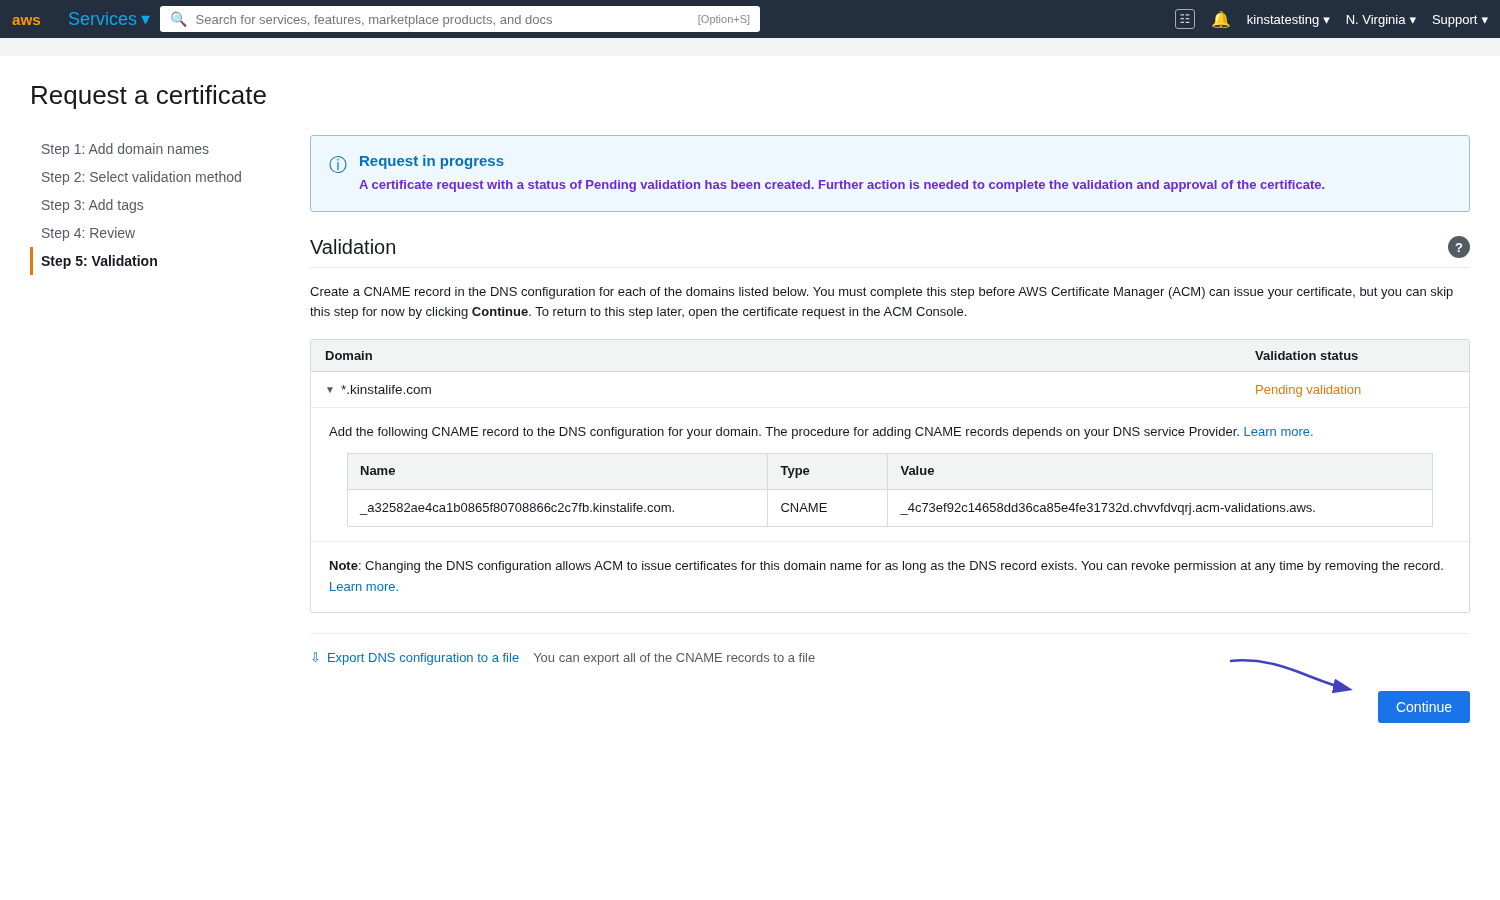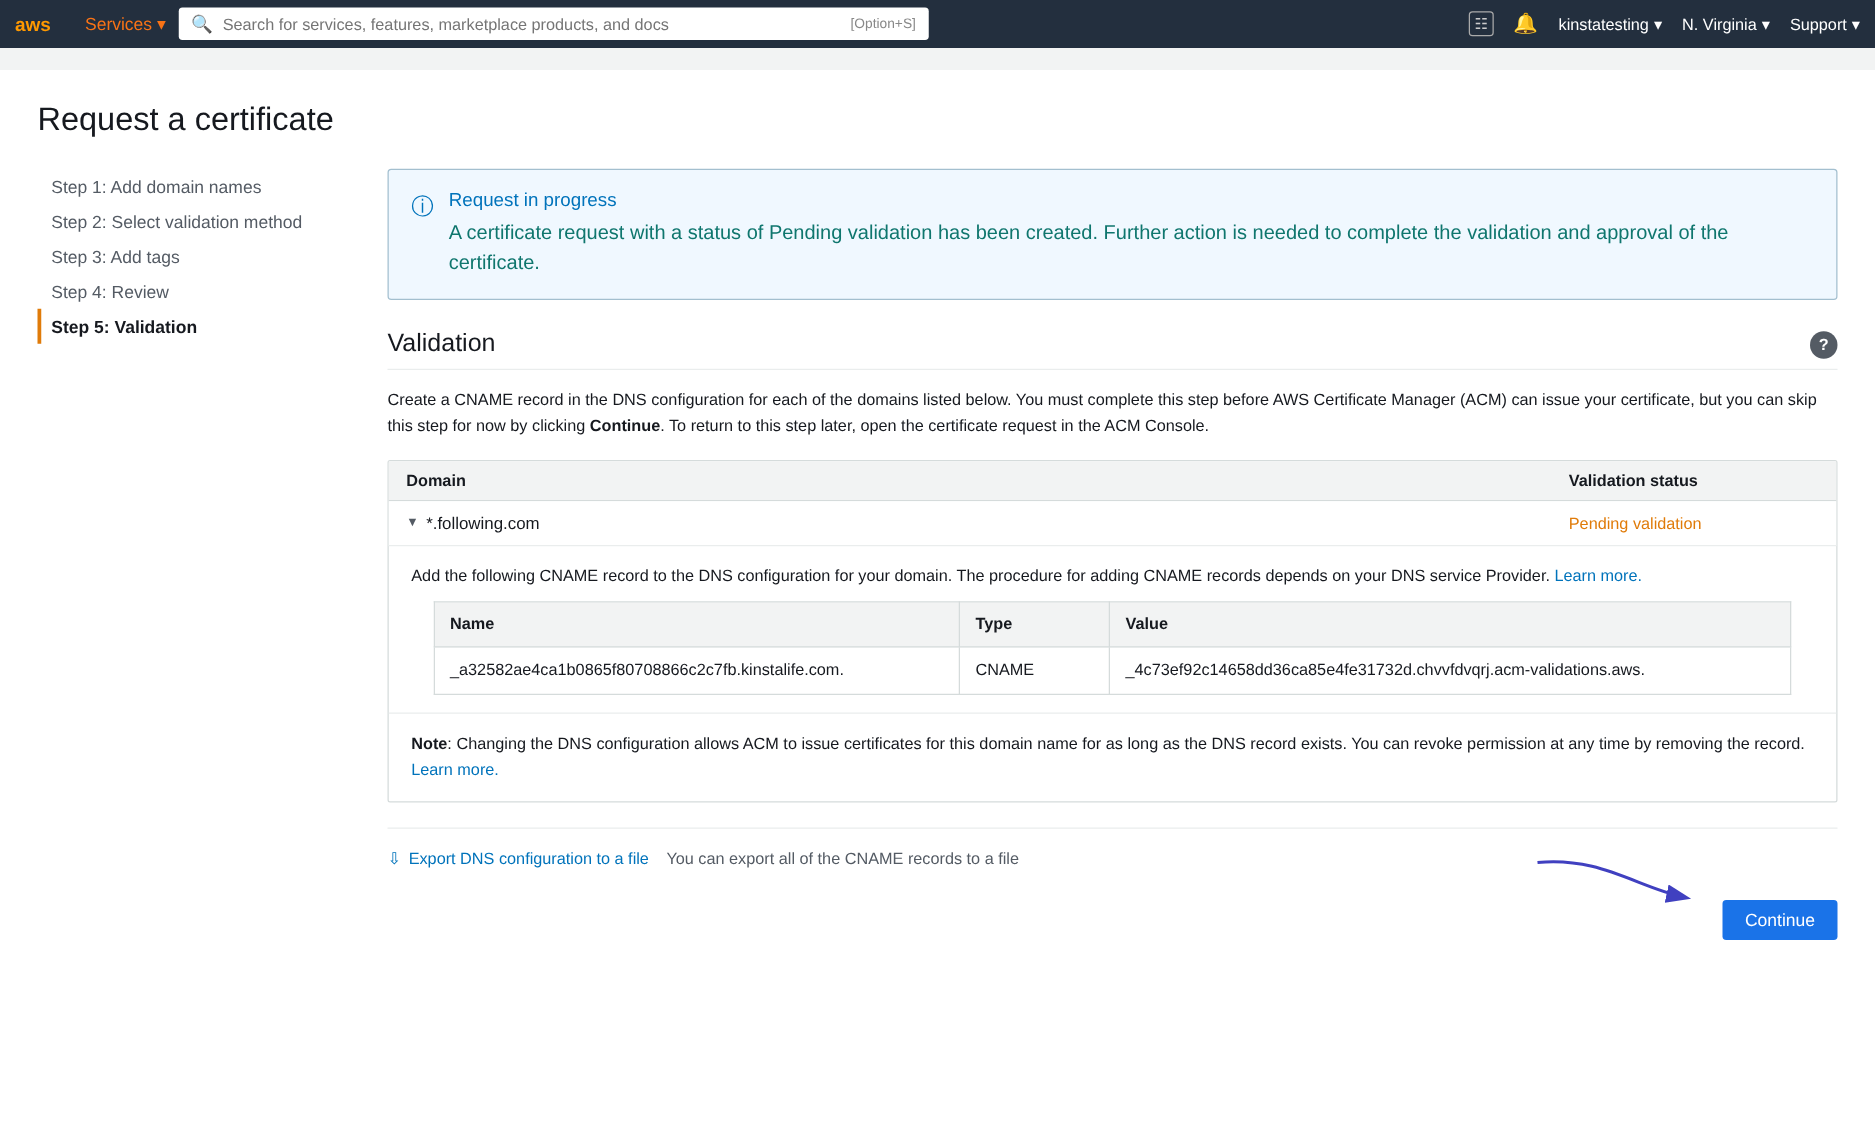--- a/index.html
+++ b/index.html
@@ -15,22 +15,22 @@
       gap: 10px;
       position: fixed;
       top: 0; left: 0; right: 0;
       z-index: 100;
     }
     .aws-logo {
       display: flex; align-items: center; margin-right: 8px;
     }
     .aws-logo svg { width: 38px; height: 24px; }
     .nav-services {
-      color: #f97316;
-      font-size: 14px;
+      color: #0ea5e9;
+      font-size: 18px;
       cursor: pointer;
       display: flex; align-items: center; gap: 4px;
       white-space: nowrap;
     }
     .nav-search {
       flex: 1;
       max-width: 600px;
       background: #fff;
       border: none;
       border-radius: 3px;
@@ -104,23 +104,23 @@
       border-radius: 3px;
       padding: 16px 18px;
       display: flex;
       gap: 12px;
       margin-bottom: 24px;
     }
     .alert-icon {
       color: #0073bb; font-size: 18px; margin-top: 1px; flex-shrink: 0;
     }
     .alert-title {
-      color: #0073bb; font-size: 15px; font-weight: 400; margin-bottom: 6px;
-    }
-    .alert-body { font-size: 16px; color: #0f766e; line-height: 1.5; }
+      color: #0073bb; font-size: 15px; font-weight: 700; margin-bottom: 6px;
+    }
+    .alert-body { font-size: 13px; color: #6d28d9; line-height: 1.5; font-weight: bold; }
 
     
     .section-header {
       display: flex; align-items: center; justify-content: space-between;
       border-bottom: 1px solid #eaeded;
       padding-bottom: 8px; margin-bottom: 14px;
     }
     .section-title {
       font-size: 20px; font-weight: 400;
     }
@@ -293,21 +293,21 @@
         </p>
 
         <div class="validation-section">
           <div class="val-table-header">
             <span>Domain</span>
             <span>Validation status</span>
           </div>
           <div class="val-domain-row">
             <span class="domain-name">
               <span class="chevron-down">▼</span>
-              <span>*.following.com</span>
+              <span>*.kinstalife.com</span>
             </span>
             <span class="pending-status">Pending validation</span>
           </div>
 
           <div class="cname-info">
             <span>Add the following CNAME record to the DNS configuration for your domain. The procedure for adding CNAME records depends on your DNS service Provider.</span>
             <a href="#">Learn more.</a>
 
             
             <table class="cname-table">

